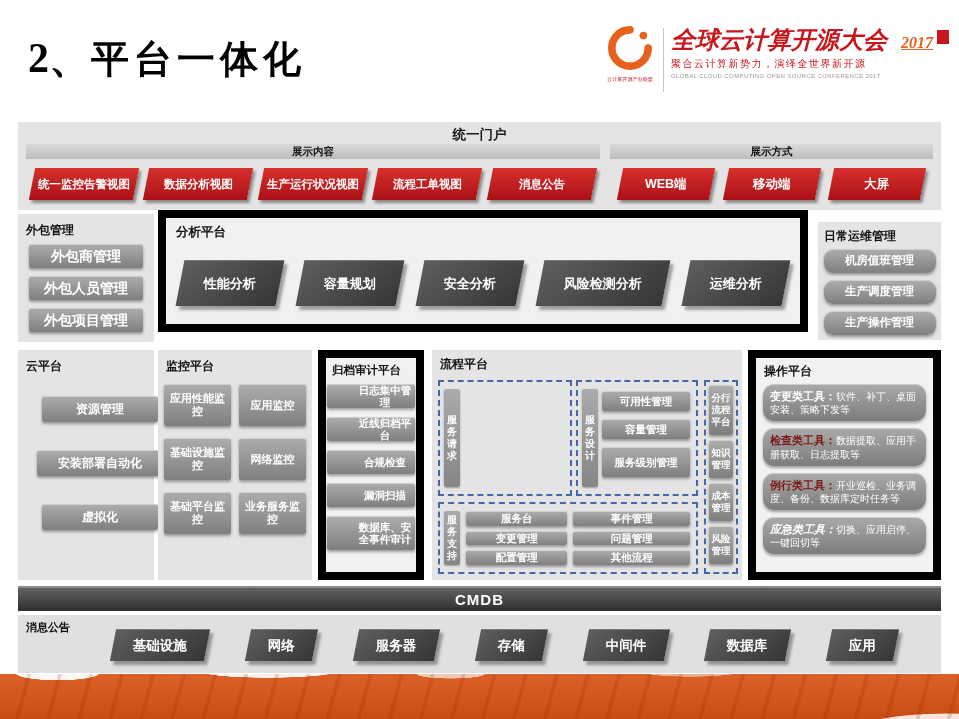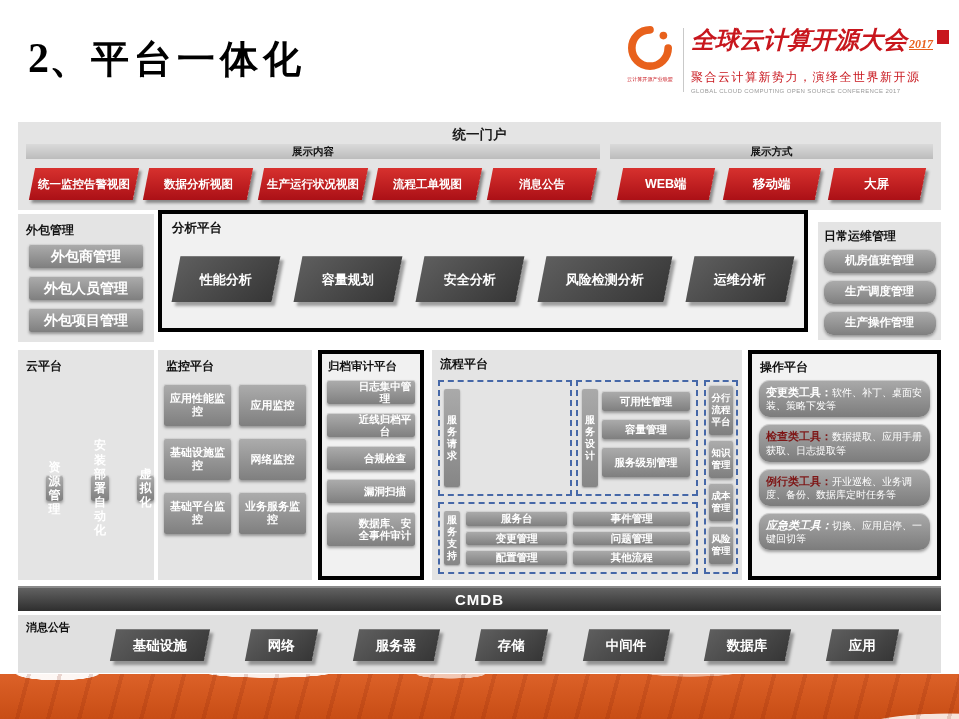--- a/index.html
+++ b/index.html
@@ -11,28 +11,28 @@
   .title-num { font-family:"Liberation Serif","DejaVu Serif",serif; font-weight:bold; font-size:42px; }
   .title-txt { font-weight:bold; font-size:38px; letter-spacing:5px; }
 
   .logo { position:absolute; right:10px; top:26px; display:flex; align-items:flex-start; }
   .logo-left { display:flex; flex-direction:column; align-items:center; width:56px; }
   .logo-org { font-size:6px; color:#c8161d; white-space:nowrap; margin-top:1px; transform:scale(.85); }
   .logo-divider { width:1px; height:64px; background:#c9c9c9; margin:2px 7px 0 5px; }
   .logo-right { display:flex; flex-direction:column; padding-top:2px; }
   .logo-main { font-family:"Liberation Serif","DejaVu Serif",serif; font-style:italic; font-weight:bold;
                color:#c8161d; font-size:24px; line-height:1.05; white-space:nowrap; }
-  .logo-year { color:#e8611c; font-size:12px; margin-left:2px;text-decoration:underline; }
+  .logo-year { color:#e8611c; font-size:16px; margin-left:14px;text-decoration:underline; }
   .logo-seal { display:inline-block; width:12px; height:14px; background:#c8161d; margin-left:4px; vertical-align:4px; }
-  .logo-slogan { font-size:12px; color:#c8161d; margin-top:16px; letter-spacing:1.5px; white-space:nowrap; }
+  .logo-slogan { font-size:10px; color:#c8161d; margin-top:4px; letter-spacing:1.5px; white-space:nowrap; }
   .logo-en { font-size:6px; color:#999; margin-top:2px; letter-spacing:.4px; white-space:nowrap; }
 
   
   .panel { position:absolute; background:#e4e4e4; }
-  .red-box { position:absolute; background:#f1f1f1; border:4px solid #000000; }
+  .red-box { position:absolute; background:#f1f1f1; border:8px solid #000000; }
   .panel-title { position:absolute; font-weight:bold; font-size:12px; color:#111; white-space:nowrap; }
 
   .btn-gray { background:linear-gradient(180deg,#adadad,#7f7f7f); color:#fff; font-weight:bold;
               display:flex; align-items:center; justify-content:center; text-align:center;
               border-radius:2px; box-shadow:0 2px 3px rgba(0,0,0,.35), inset 0 1px 0 rgba(255,255,255,.45);
               word-break:break-all; line-height:1.18; }
   .btn-red { background:linear-gradient(180deg,#d7312e,#ab1016); color:#fff; font-weight:bold;
              display:flex; align-items:center; justify-content:center;
              box-shadow:3px 3px 3px rgba(0,0,0,.4); transform:skewX(-11deg); }
   .btn-red > span { transform:skewX(11deg); white-space:nowrap; }
@@ -68,21 +68,21 @@
   .outsourcing .btn-gray { width:114px; height:24px; font-size:14px; }
   .analysis { left:158px; top:210px; width:650px; height:122px; }
   .analysis-row { position:absolute; left:14px; right:14px; top:42px; height:46px;
                   display:flex; justify-content:space-between; align-items:center; }
   .analysis-row .btn-dark { height:46px; font-size:13px; padding:0 24px; }
   .dailyops { left:818px; top:222px; width:123px; height:118px; display:flex; flex-direction:column;
               align-items:center; padding-top:27px; gap:7px; }
   .dailyops .btn-gray { width:112px; height:24px; font-size:11.5px;border-radius:9px; }
 
   
-  .cloud { left:18px; top:350px; width:136px; height:230px; display:flex; flex-direction:row;
+  .cloud { left:18px; top:350px; width:136px; height:230px; display:flex; flex-direction:column;
            align-items:center; padding-top:46px; gap:28px;padding-left:28px; }
   .cloud .btn-gray { width:116px; height:26px; font-size:12px; }
   .cloud .wide { width:126px; font-size:12px; }
 
   .monitoring { left:158px; top:350px; width:154px; height:230px; }
   .mon-grid { position:absolute; left:6px; right:6px; top:34px; display:grid;
               grid-template-columns:1fr 1fr; gap:12px 8px; }
   .mon-grid .btn-gray { min-height:42px; font-size:11px; padding:2px 3px; }
 
   .archive { left:318px; top:350px; width:106px; height:230px; display:flex; flex-direction:column;

